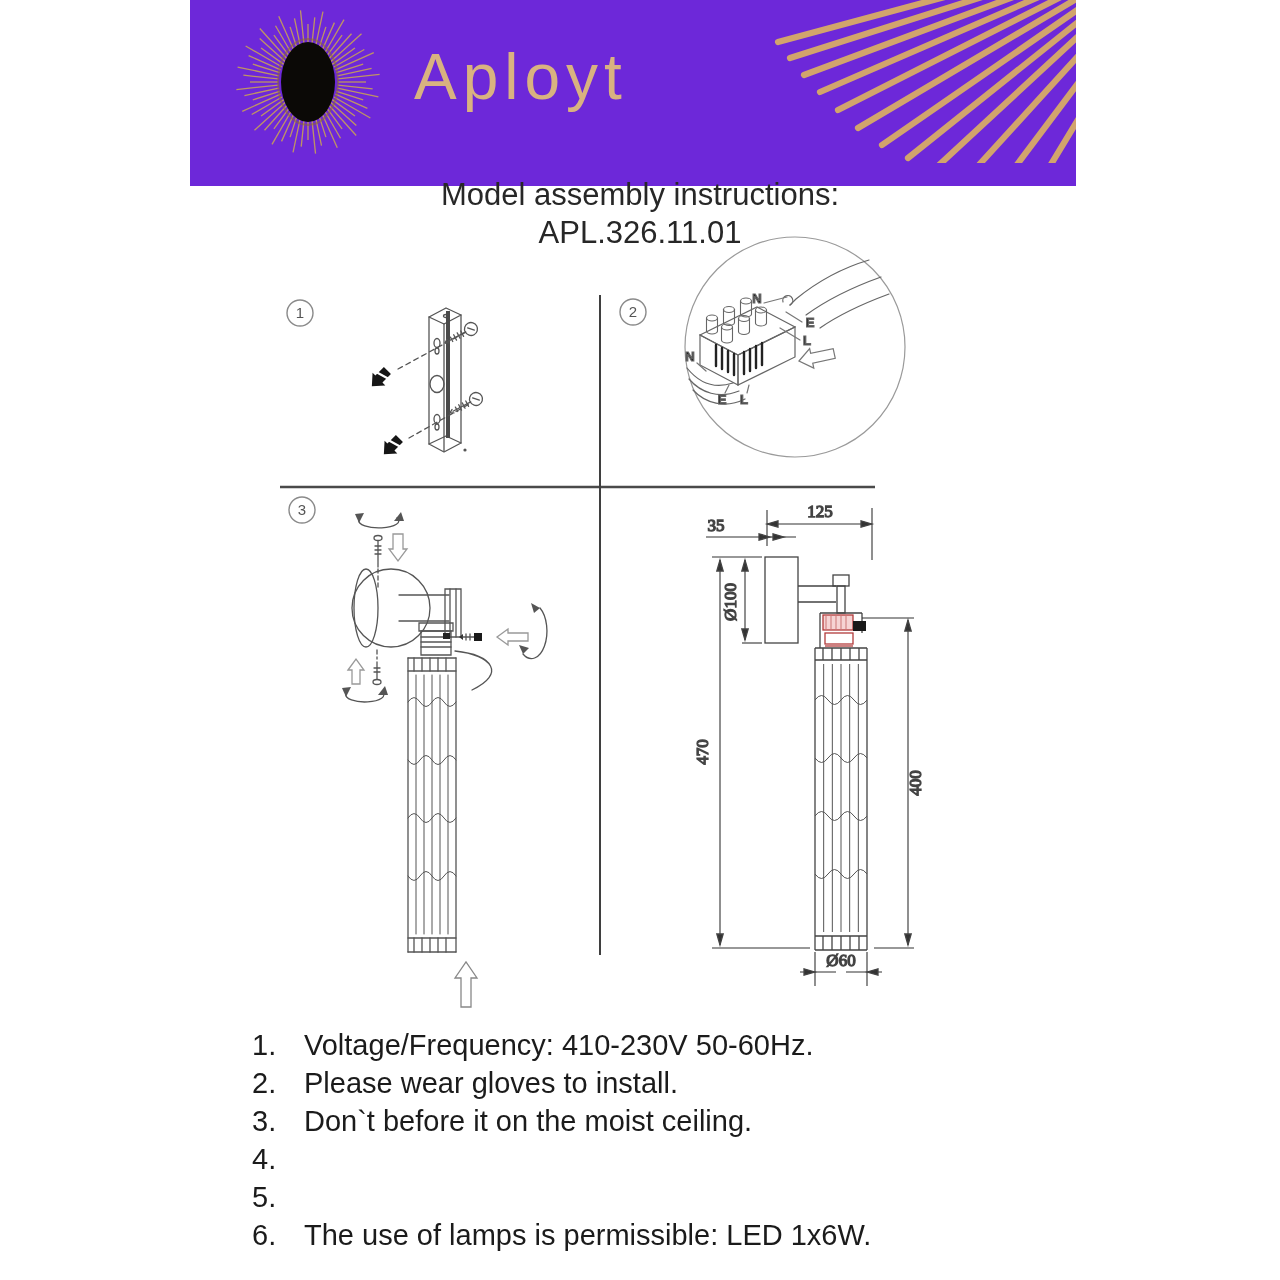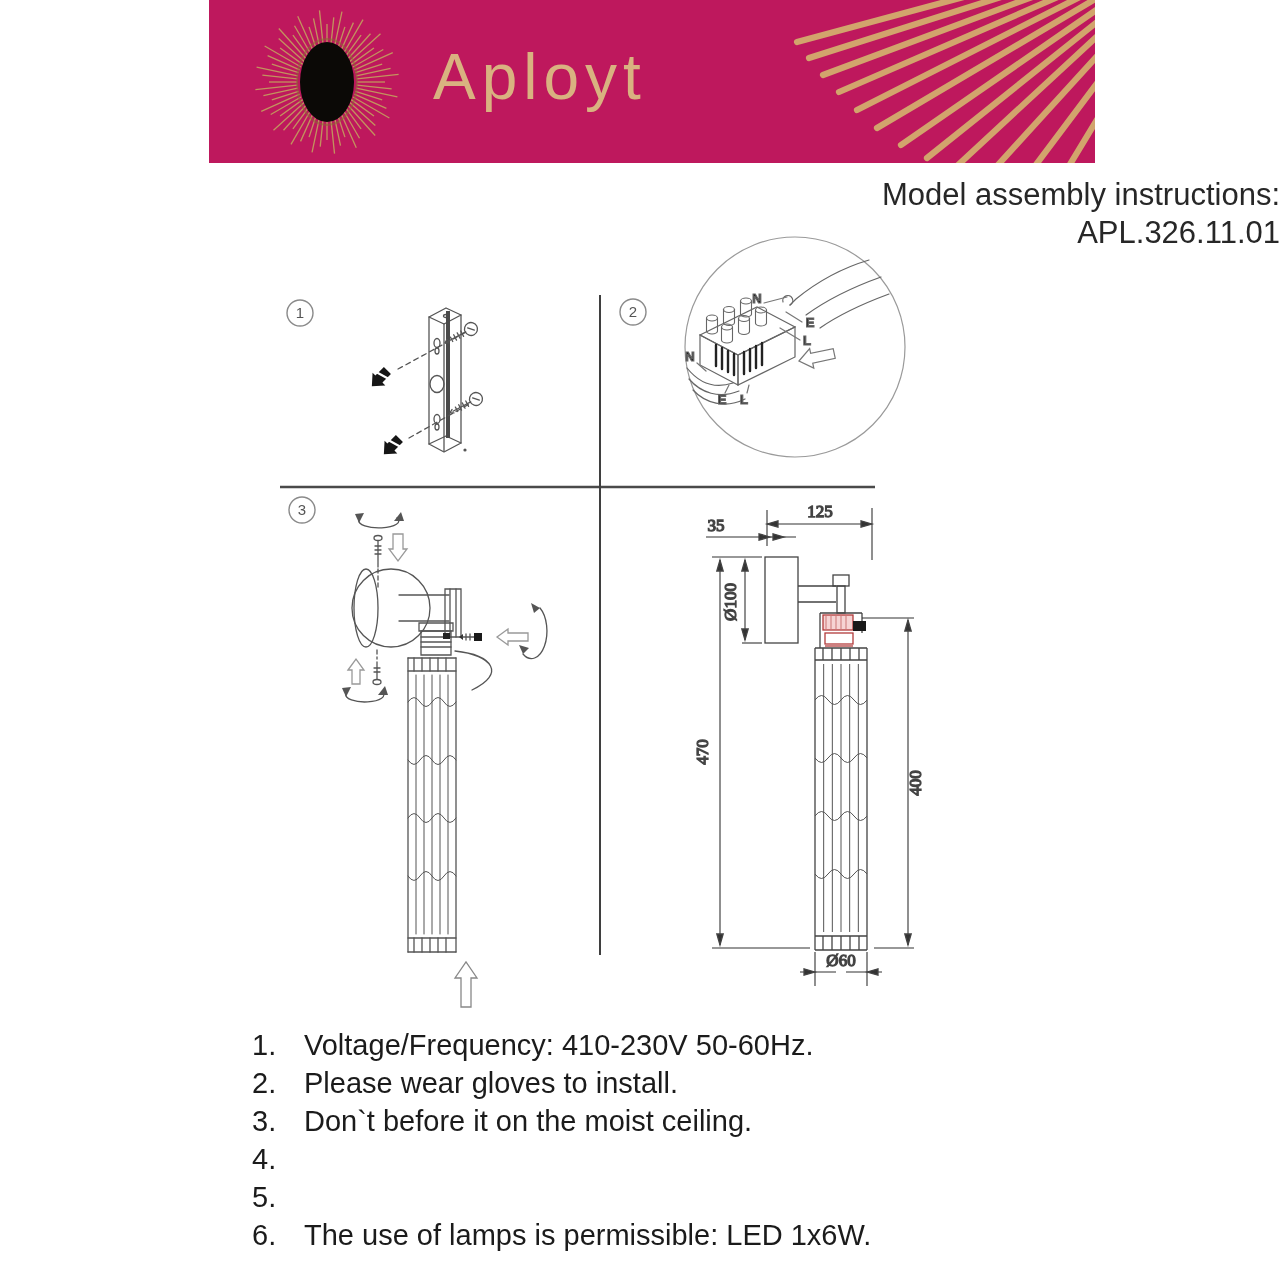--- a/index.html
+++ b/index.html
@@ -1,22 +1,22 @@
 <!DOCTYPE html>
 <html><head>
 <meta charset="utf-8">
 <style>
   html,body{margin:0;padding:0;background:#ffffff;}
   .page{position:relative;width:1280px;height:1280px;background:#fff;overflow:hidden;
         font-family:"Liberation Sans",sans-serif;}
-  .banner{position:absolute;left:209px;top:0;width:886px;height:163px;background:#be185d;overflow:hidden;}
+  .banner{position:absolute;left:190px;top:0;width:886px;height:186px;background:#6d28d9;overflow:hidden;}
   .banner-art{position:absolute;left:0;top:0;width:886px;height:163px;}
   .brand{position:absolute;left:224px;top:40px;font-size:64px;font-weight:300;letter-spacing:6px;
          color:#d9b280;font-family:"Liberation Sans",sans-serif;}
-  .titleblock{position:absolute;left:0;top:176px;width:1280px;text-align:right;color:#272727;
+  .titleblock{position:absolute;left:0;top:176px;width:1280px;text-align:center;color:#272727;
               font-size:31px;line-height:38px;font-weight:400;}
   .diagram{position:absolute;left:0;top:0;width:1280px;height:1280px;pointer-events:none;}
   .instructions{position:absolute;left:252px;top:1026px;width:850px;color:#1b1b1b;font-size:29px;line-height:38px;}
   .row{display:flex;}
   .row .num{width:52px;flex:0 0 52px;}
   svg text.stepnum{font-family:"Liberation Sans",sans-serif;font-size:15px;fill:#555;}
   svg text.wire{font-family:"Liberation Sans",sans-serif;font-size:13px;font-weight:bold;fill:#222;}
   svg text.dim{font-family:"Liberation Serif",serif;font-size:17px;fill:#333;}
 </style>
 </head>

